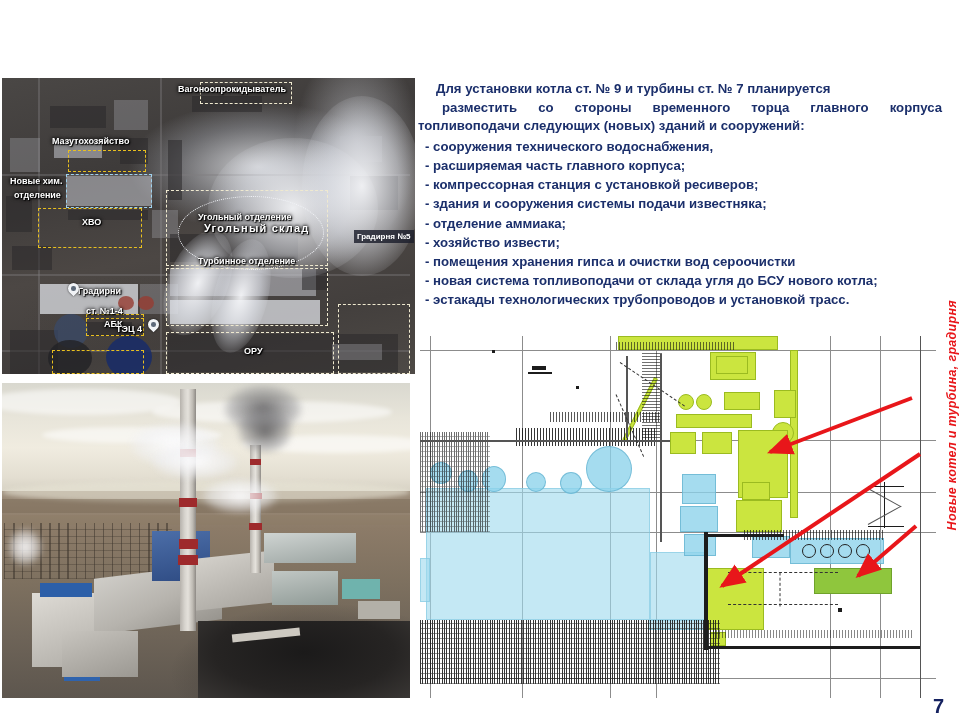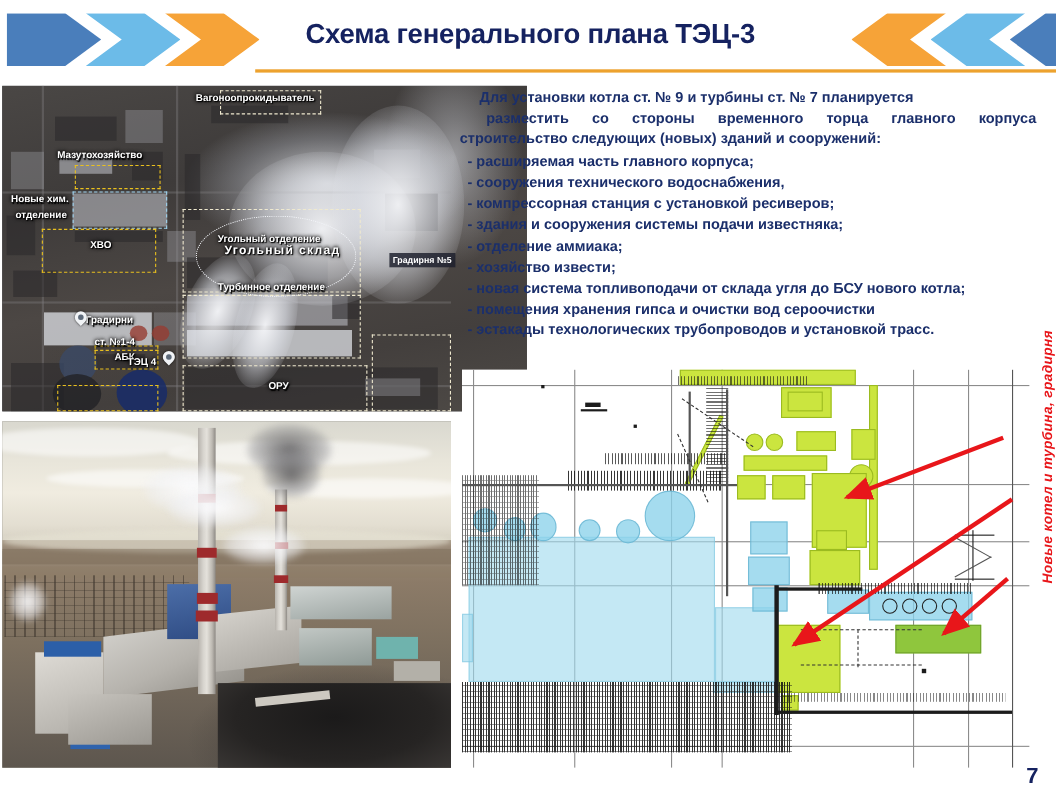--- a/index.html
+++ b/index.html
@@ -57,21 +57,21 @@
     position: absolute;
     left: 232px; top: 63px;
     width: 728px; height: 3px;
     background: #eda22e;
   }
 
   
   #sat-wrap {
     position: absolute;
     left: 2px; top: 78px;
-    width: 477px; height: 296px;
+    width: 413px; height: 296px;
     overflow: hidden;
     background: #3b3a3d;
   }
   #sat-base {
     position: absolute; inset: 0;
     background:
       radial-gradient(ellipse 180px 90px at 62% 30%, rgba(236,238,242,0.80) 0%, rgba(190,195,205,0.35) 45%, rgba(90,92,100,0.0) 72%),
       radial-gradient(ellipse 90px 140px at 86% 22%, rgba(225,228,235,0.55) 0%, rgba(120,124,134,0.0) 70%),
       radial-gradient(ellipse 140px 60px at 30% 82%, rgba(70,64,60,0.55) 0%, rgba(60,56,54,0) 75%),
       linear-gradient(168deg, #4a4745 0%, #3e3b3a 30%, #4c4744 55%, #433f3d 78%, #4e4a46 100%);
@@ -292,32 +292,20 @@
     color: #152260;
     font-size: 20px;
     font-weight: bold;
   }
 </style>
 </head>
 <body>
 
 <div id="slide">
 
-  <div id="header">
-    <div class="chev solid-right" style="left:6px;  background:#4a7ebb;"></div>
-    <div class="chev right-pt" style="left:78px; background:#6cbbe8;"></div>
-    <div class="chev right-pt" style="left:150px;background:#f6a338;"></div>
-
-    <div class="chev left-pt" style="left:774px; background:#f6a338;"></div>
-    <div class="chev left-pt" style="left:846px; background:#6cbbe8;"></div>
-    <div class="chev solid-left" style="left:918px; background:#4a7ebb;"></div>
-
-    <div id="title-text">Схема генерального плана  ТЭЦ-3</div>
-    <div id="header-rule"></div>
-  </div>
 
   <div id="sat-wrap">
     <div id="sat-base"></div>
 
     <div class="sroad" style="left:0;top:96px;width:408px;height:2px;"></div>
     <div class="sroad" style="left:0;top:196px;width:408px;height:2px;"></div>
     <div class="sroad" style="left:0;top:272px;width:408px;height:2px;"></div>
     <div class="sroad" style="left:36px;top:0;width:2px;height:296px;"></div>
     <div class="sroad" style="left:158px;top:0;width:2px;height:296px;"></div>
 
@@ -539,30 +527,30 @@
       <line x1="496" y1="190" x2="438" y2="240" stroke="#e8161a" stroke-width="4" marker-end="url(#ah)"></line>
     </svg>
   </div>
 
   <div id="vert-caption">Новые котел и турбина, градирня</div>
 
   <div id="textblock">
     <p id="intro">
       <span class="ind">Для установки котла ст. № 9 и турбины ст. № 7 планируется</span><br>
       <span style="display:inline-block;width:100%;text-align:justify;text-align-last:justify;padding-left:24px;">разместить со стороны временного торца главного корпуса</span>
-      <span>строительство следующих (новых) зданий и сооружений:</span>
+      <span>топливоподачи следующих (новых) зданий и сооружений:</span>
     </p>
     <ul id="bullets">
+      <li>- сооружения технического водоснабжения,</li>
       <li>- расширяемая часть главного корпуса;</li>
-      <li>- сооружения технического водоснабжения,</li>
       <li>- компрессорная станция с  установкой ресиверов;</li>
       <li>- здания и сооружения системы подачи известняка;</li>
       <li>- отделение аммиака;</li>
       <li>- хозяйство извести;</li>
+      <li>- помещения хранения гипса и очистки вод сероочистки</li>
       <li>- новая система топливоподачи от склада угля до БСУ нового котла;</li>
-      <li>- помещения хранения гипса и очистки вод сероочистки</li>
       <li>- эстакады технологических трубопроводов и установкой трасс.</li>
     </ul>
   </div>
 
   <div id="page-num">7</div>
 
 </div>
 
 </body></html>

